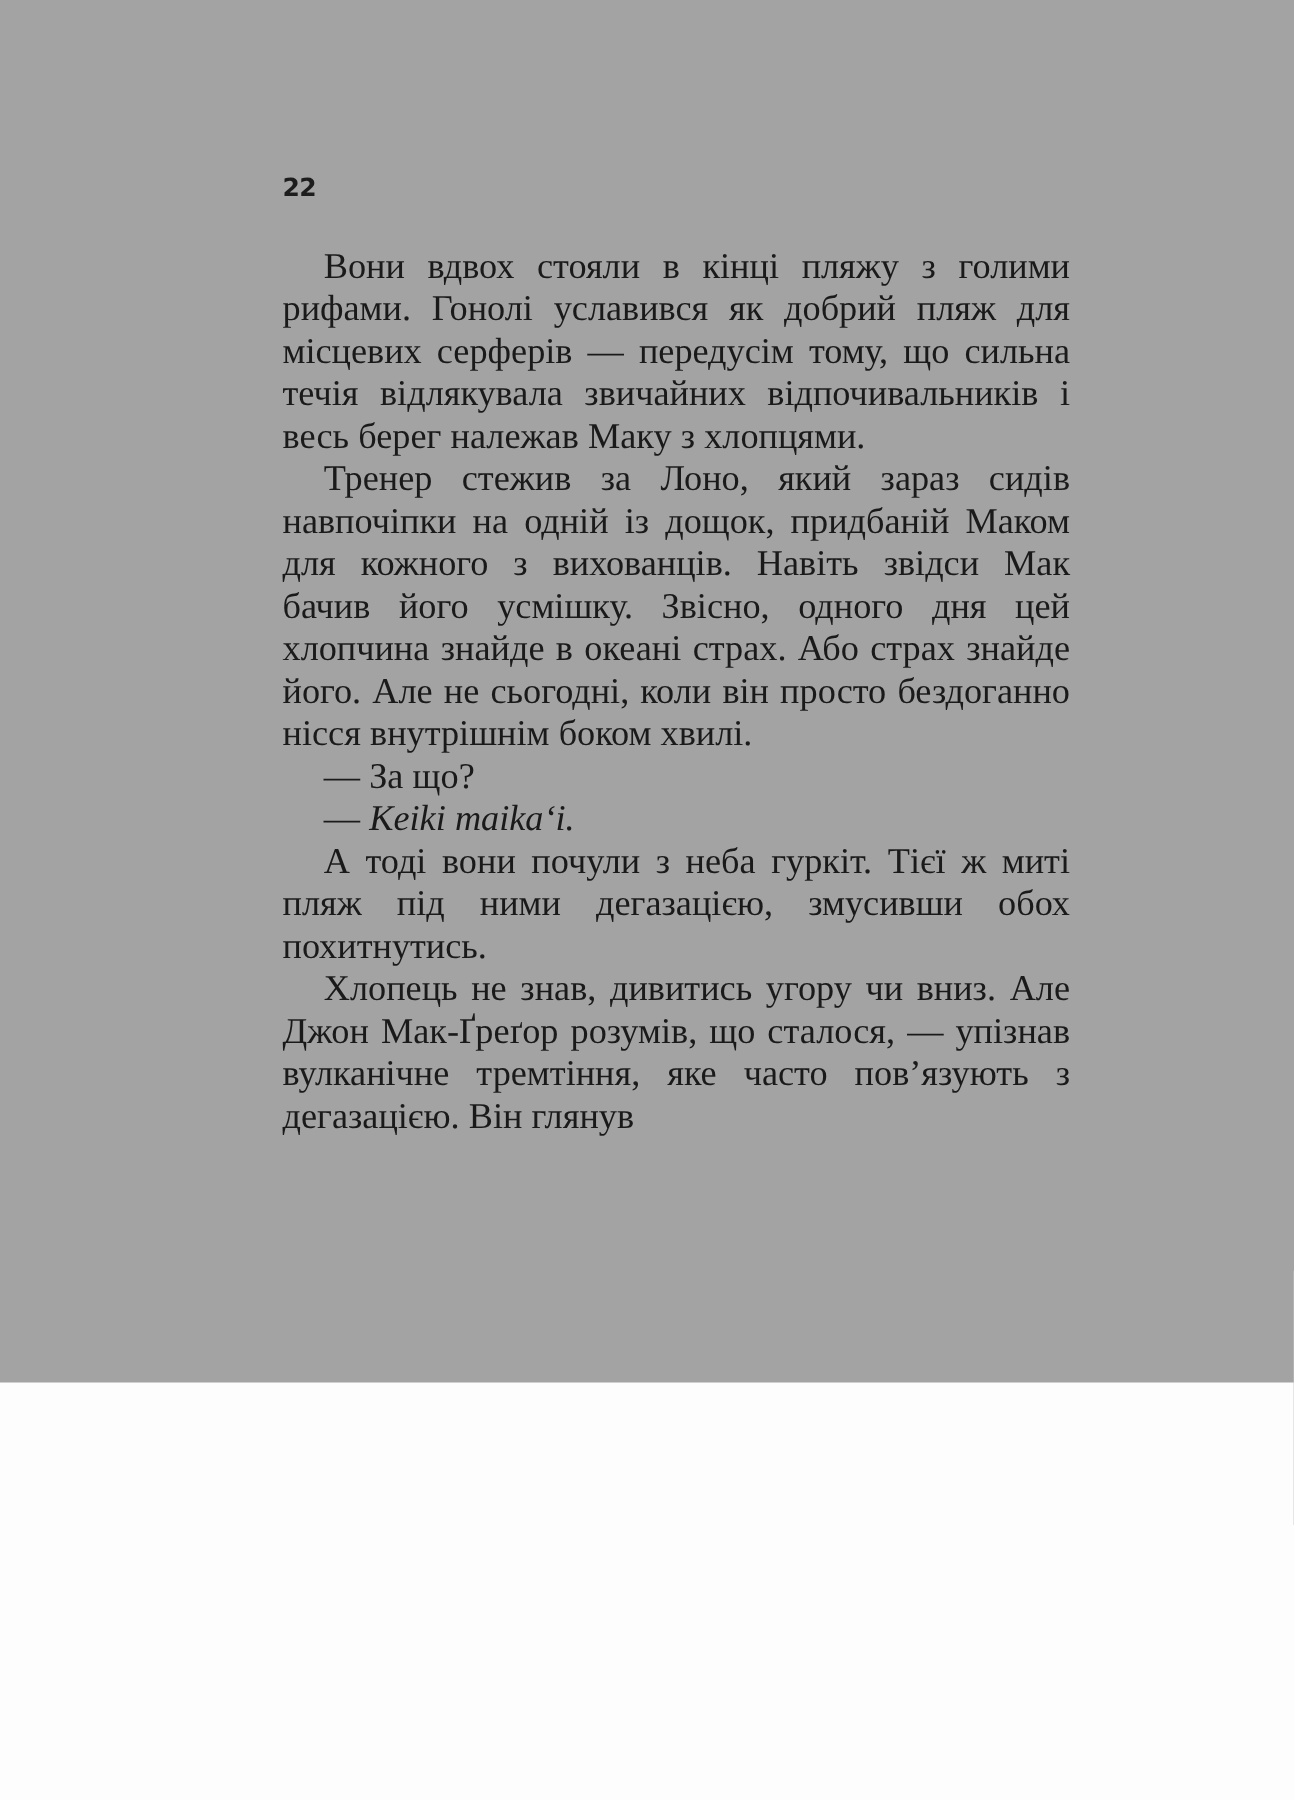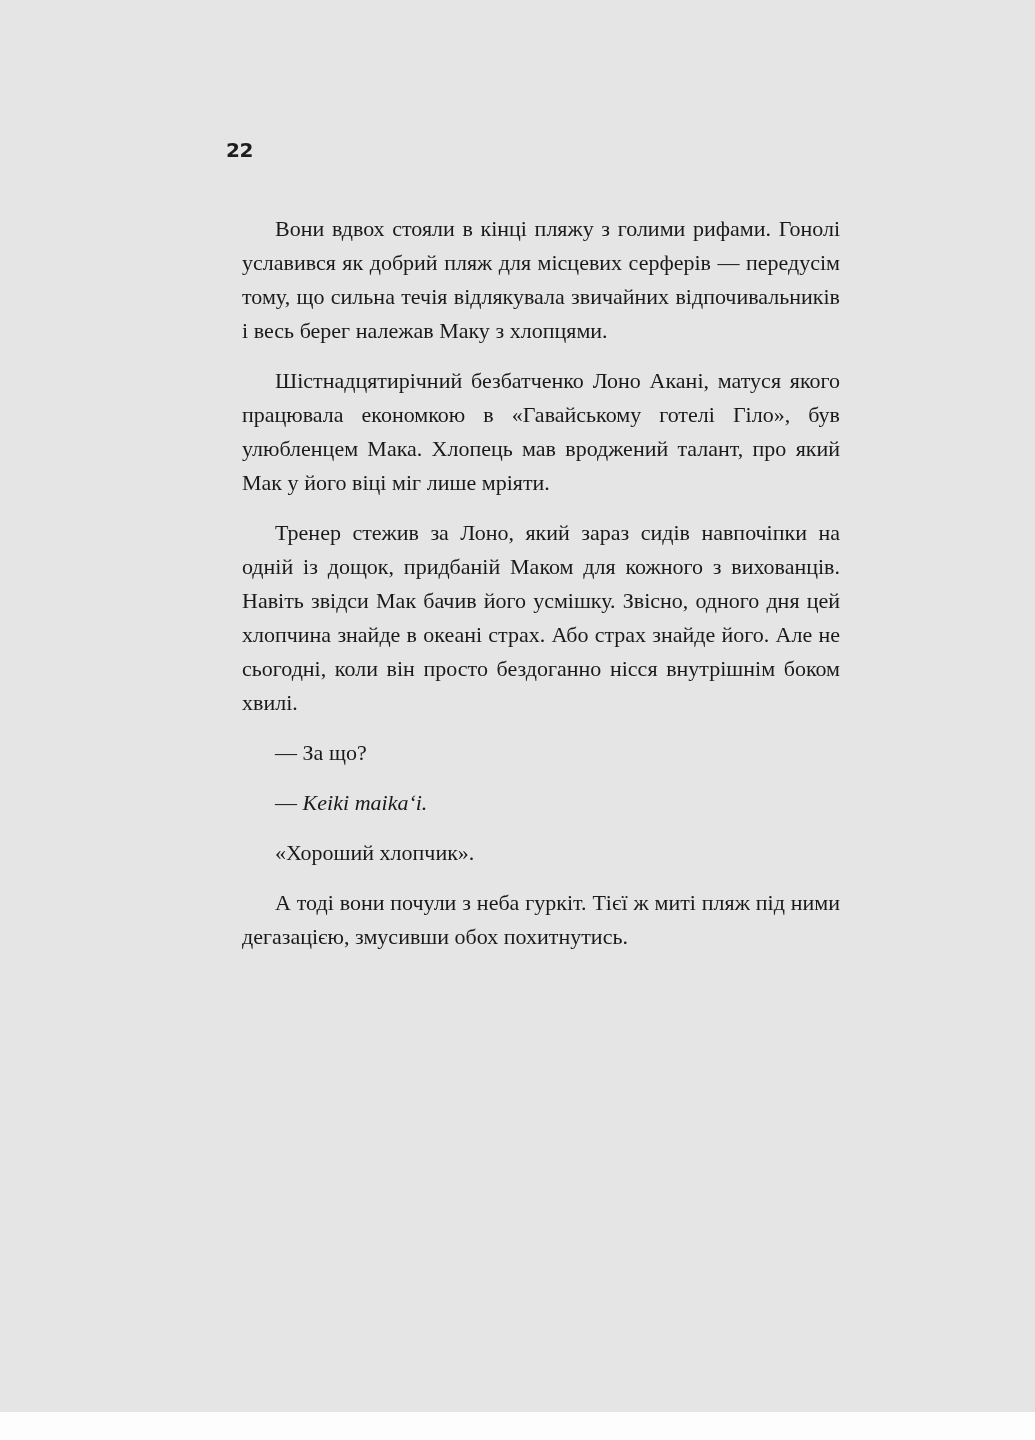--- a/index.html
+++ b/index.html
@@ -12,23 +12,23 @@
     height: 1440px;
     background: #fdfdfd;
     font-family: "Liberation Serif", "DejaVu Serif", serif;
     color: #1a1a1a;
     overflow: hidden;
   }
 
   .page {
     position: relative;
     width: 1035px;
-    height: 1412px;
+    height: 1106px;
     box-sizing: border-box;
-    background: #e5e5e5;
+    background: #a3a3a3;
   }
 
   
   .folio {
     position: absolute;
     left: 226px;
     top: 140px;
     font-family: "DejaVu Sans", "Liberation Sans", sans-serif;
     font-weight: 700;
     font-size: 20px;
@@ -39,22 +39,22 @@
 
   
   .textblock {
     position: absolute;
     left: 226px;
     top: 196px;
     width: 630px;
   }
 
   p.para {
-    margin: 16px;
-    font-size: 22px;
+    margin: 0;
+    font-size: 29px;
     line-height: 34px;
     text-align: justify;
     text-justify: inter-word;
     text-indent: 33px;
     hyphens: manual;
     -webkit-hyphens: manual;
     word-spacing: 0.1px;
     color: #1a1a1a;
   }
 
@@ -75,31 +75,30 @@
 
 <div class="page">
 
   <div class="folio">22</div>
 
   <div class="textblock">
 
     <p class="para">Вони вдвох стояли в кінці пляжу з голими рифами. Гонолі уславився як добрий пляж для місцевих серферів — передусім тому, що сильна течія відлякувала звичайних відпочивальників і весь берег належав Маку з хлопцями.</p>
 
 
-    <p class="para">Шістнадцятирічний безбатченко Лоно Акані, матуся якого працювала економкою в «Гавайському готелі Гіло», був улюбленцем Мака. Хлопець мав вроджений талант, про який Мак у його віці міг лише мріяти.</p>
 
     <p class="para">Тренер стежив за Лоно, який зараз сидів навпочіпки на одній із дощок, придбаній Маком для кожного з вихованців. Навіть звідси Мак бачив його усмішку. Звісно, одного дня цей хлопчина знайде в океані страх. Або страх знайде його. Але не сьогодні, коли він просто бездоганно нісся внутрішнім боком хвилі.</p>
 
 
 
     <p class="para dialogue">— За що?</p>
 
 
 
     <p class="para dialogue italic-line"><span>— </span><em>Keiki maikaʻi.</em></p>
 
-    <p class="para">«Хороший хлопчик».</p>
 
     <p class="para">А тоді вони почули з неба гуркіт. Тієї ж миті пляж під ними дегазацією, змусивши обох похитнутись.</p>
 
+    <p class="para">Хлопець не знав, дивитись угору чи вниз. Але Джон Мак-Ґреґор розумів, що сталося, — упізнав вулканічне тремтіння, яке часто пов’язують з дегазацією. Він глянув</p>
 
   </div>
 </div>
 
 </body></html>

